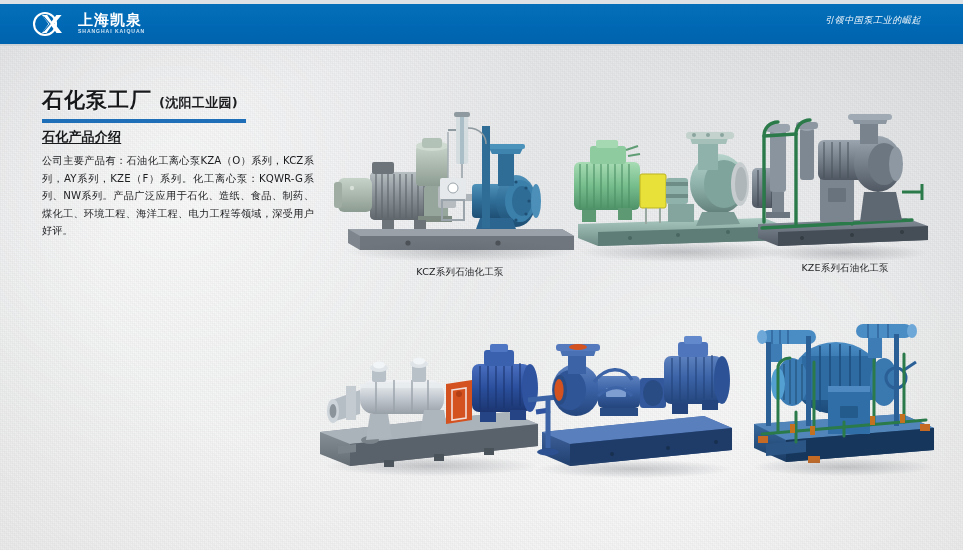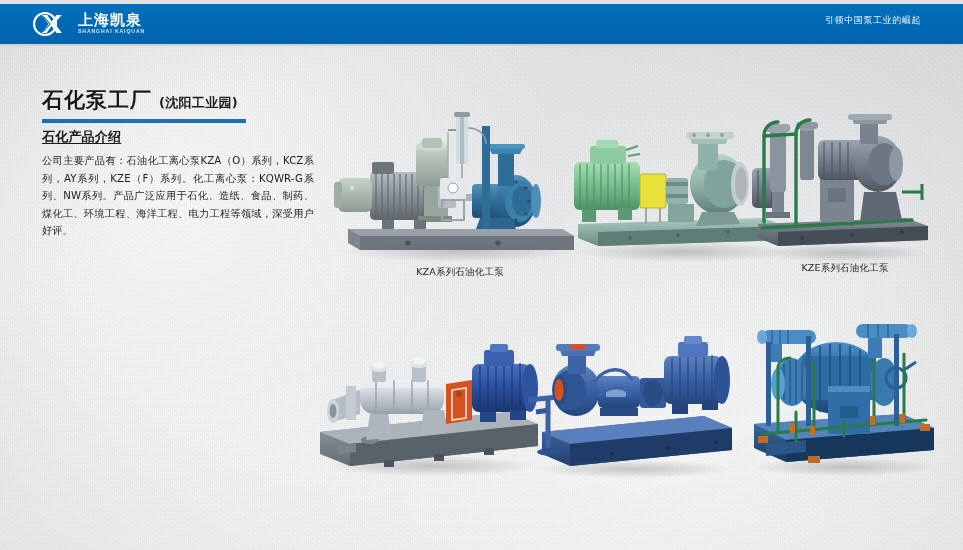--- a/index.html
+++ b/index.html
@@ -47,20 +47,21 @@
     font-family:"DejaVu Sans","Liberation Sans",sans-serif;
   }
   #logo-en{
     color:#cfe4f4;font-size:5px;font-weight:bold;letter-spacing:.9px;line-height:7px;
     transform:scaleX(1.02);transform-origin:left center;
   }
   #slogan{
     position:absolute;right:42px;top:0;height:40px;display:flex;align-items:center;
     color:#ffffff;font-size:9px;letter-spacing:.6px;opacity:.95;
     font-family:"DejaVu Sans","Liberation Sans",sans-serif;
+    font-style:italic;
   }
 
   
   #title-block{position:absolute;left:42px;top:86px;width:260px;}
   #title-row{display:flex;align-items:baseline;}
   #title-main{
     font-family:"DejaVu Sans","Liberation Sans",sans-serif;
     font-size:21px;font-weight:bold;color:#17181a;letter-spacing:1px;
     text-shadow:0 1px 0 rgba(255,255,255,.7);
   }
@@ -231,21 +232,21 @@
         <rect x="124" y="4" width="16" height="5" rx="2" fill="#8e9aa0"></rect>
         <path d="M118 22 L126 22" stroke="#8e9aa0" stroke-width="2"></path>
         <path d="M132 56 L132 72" stroke="#9aa4aa" stroke-width="1.6"></path>
         <path d="M138 20 C150 20 156 28 156 36" stroke="#8e9aa0" stroke-width="1.6" fill="none"></path>
         <path d="M118 24 L118 74" stroke="#a2acb2" stroke-width="1.4" fill="none"></path>
 
         <rect x="110" y="70" width="26" height="22" rx="2" fill="#e6e9eb"></rect>
         <circle cx="123" cy="80" r="5" fill="#ffffff" stroke="#9aa4aa" stroke-width="1"></circle>
         <rect x="112" y="92" width="22" height="20" fill="none" stroke="#9aa4aa" stroke-width="2"></rect>
       </svg>
-      <div class="prod-cap" style="top:158px;">KZA系列石油化工泵</div>
+      <div class="prod-cap" style="top:158px;">KCZ系列石油化工泵</div>
     </div>
   </div>
 
   <div class="prod" style="left:568px;top:120px;width:230px;height:165px;">
     <div class="prod-stage">
       <div class="shadow" style="left:12px;top:122px;width:206px;height:20px;"></div>
       <svg viewBox="0 0 230 142" width="230" height="142">
         <defs>
           <linearGradient id="kczGrn" x1="0" y1="0" x2="0" y2="1">
             <stop offset="0" stop-color="#a8dcb4"></stop>

